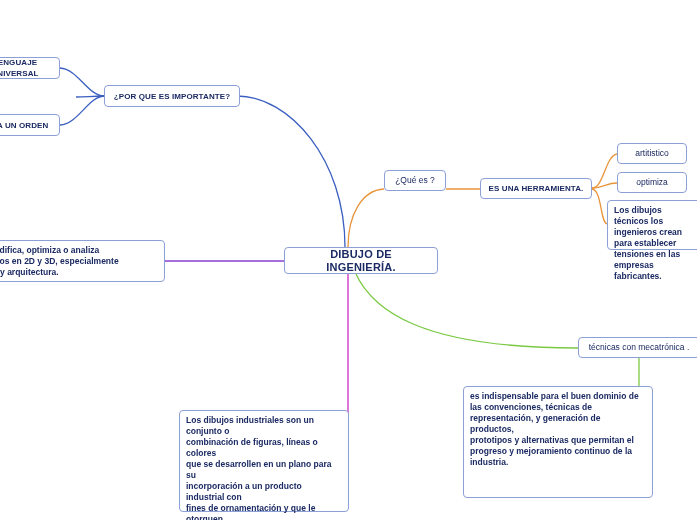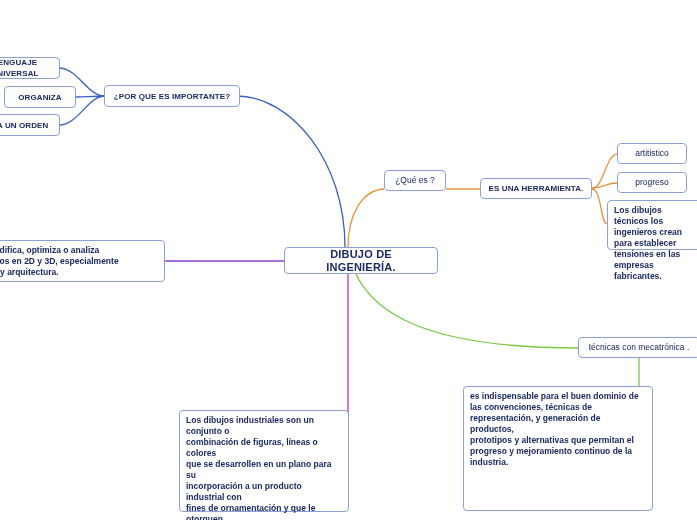--- a/index.html
+++ b/index.html
@@ -96,23 +96,20 @@
   </svg>
 
   <div class="node center centertext" style="left:284px; top:247px; width:154px; height:27px;">
     <span>DIBUJO DE INGENIERÍA.</span>
   </div>
 
   <div class="node label centertext" style="left:-30px; top:57px; width:90px; height:22px;">
     <span>LENGUAJE UNIVERSAL</span>
   </div>
 
-  <div class="node label centertext" style="left:4px; top:86px; width:72px; height:22px;">
-    <span>ORGANIZA</span>
-  </div>
 
   <div class="node label centertext" style="left:-28px; top:114px; width:88px; height:22px;">
     <span>Y DA UN ORDEN</span>
   </div>
 
   <div class="node label centertext" style="left:104px; top:85px; width:136px; height:22px;">
     <span>¿POR QUE ES IMPORTANTE?</span>
   </div>
 
   <div class="node plain centertext" style="left:384px; top:170px; width:62px; height:21px;">
@@ -121,21 +118,21 @@
 
   <div class="node label centertext" style="left:480px; top:178px; width:112px; height:21px;">
     <span>ES UNA HERRAMIENTA.</span>
   </div>
 
   <div class="node plain centertext" style="left:617px; top:143px; width:70px; height:21px;align-items:center;">
     <span>artitistico</span>
   </div>
 
   <div class="node plain centertext" style="left:617px; top:172px; width:70px; height:21px;">
-    <span>progreso</span>
+    <span>optimiza</span>
   </div>
 
   <div class="node para" style="left:607px; top:200px; width:98px; height:50px;">Los dibujos técnicos los
 ingenieros crean para establecer
 tensiones en las empresas
 fabricantes.</div>
 
   <div class="node para" style="left:-32px; top:240px; width:197px; height:42px;">ja, modifica, optimiza o analiza
 técnicos en 2D y 3D, especialmente
 niería y arquitectura.</div>
@@ -144,20 +141,20 @@
 combinación de figuras, líneas o colores
 que se desarrollen en un plano para su
 incorporación a un producto industrial con
 fines de ornamentación y que le otorguen,
 a ese producto, una apariencia nueva.</div>
 
   <div class="node plain centertext" style="left:578px; top:337px; width:122px; height:21px;">
     <span>técnicas con mecatrónica .</span>
   </div>
 
-  <div class="node para" style="left:463px; top:386px; width:190px; height:125px;">es indispensable para el buen dominio de
+  <div class="node para" style="left:463px; top:386px; width:190px; height:112px;">es indispensable para el buen dominio de
 las convenciones, técnicas de
 representación, y generación de productos,
 prototipos y alternativas que permitan el
 progreso y mejoramiento continuo de la
 industria.</div>
 
 </div>
 
 </body></html>

